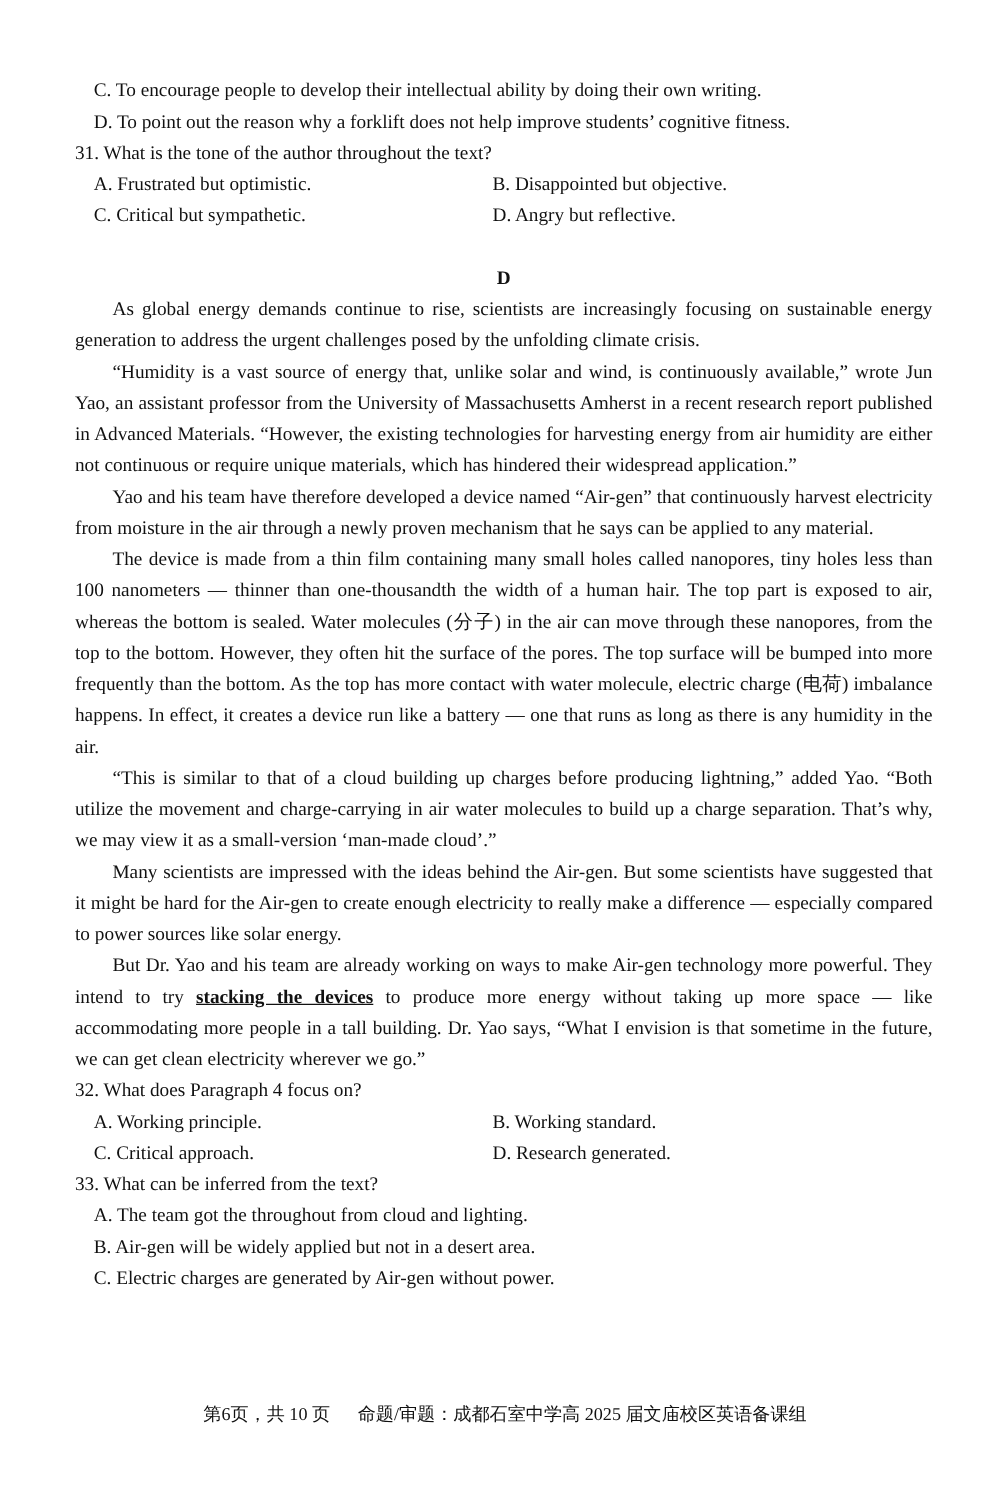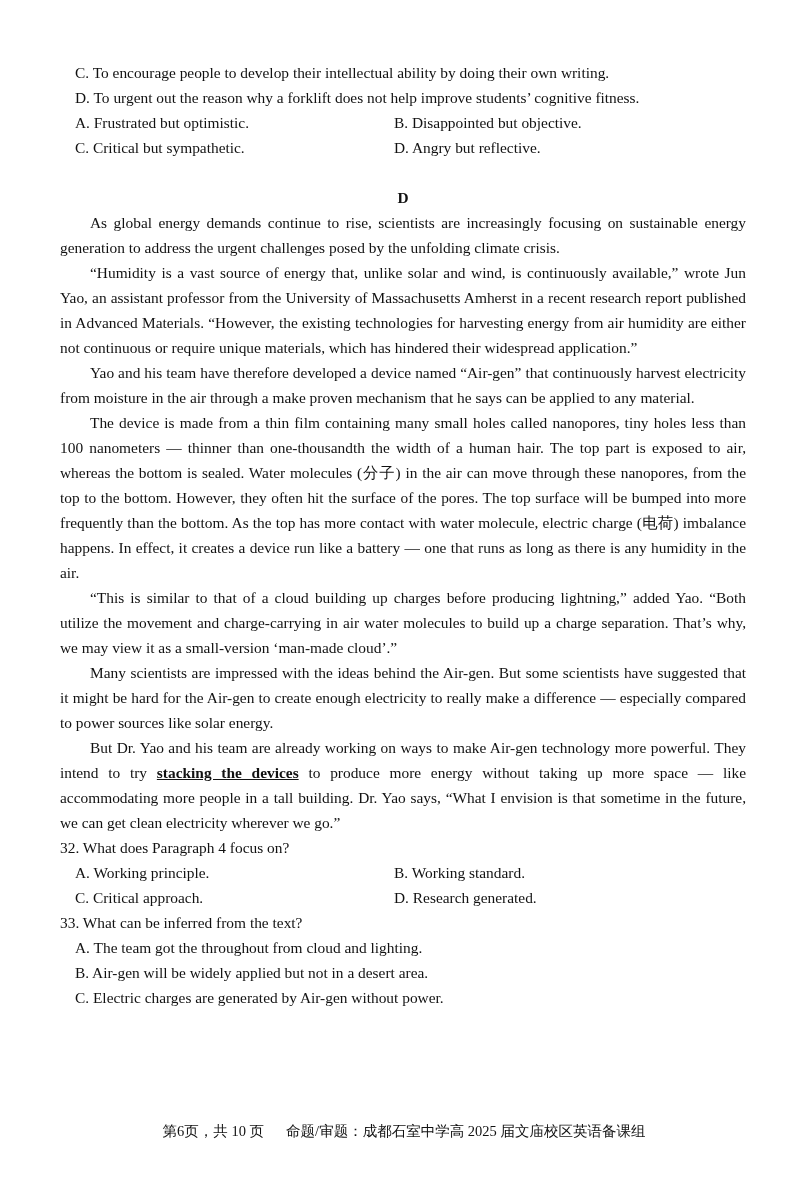--- a/index.html
+++ b/index.html
@@ -16,36 +16,37 @@
   .u { font-weight: bold; text-decoration: underline; }
   .footer { position: absolute; left: 8px; right: 0; top: 1122px; text-align: center; font-size: 14.5px; }
   .footer span + span { margin-left: 22px; }
 </style>
 </head>
 <body>
 
 <div class="page">
 
   <div class="line opt">C. To encourage people to develop their intellectual ability by doing their own writing.</div>
-  <div class="line opt">D. To urgent out the reason why a forklift does not help improve students’ cognitive fitness.</div>
+  <div class="line opt">D. To point out the reason why a forklift does not help improve students’ cognitive fitness.</div>
 
+  <div class="line">31. What is the tone of the author throughout the text?</div>
   <div class="row2">
     <div class="line opt">A. Frustrated but optimistic.</div>
     <div class="line opt2">B. Disappointed but objective.</div>
   </div>
   <div class="row2">
     <div class="line opt">C. Critical but sympathetic.</div>
     <div class="line opt2">D. Angry but reflective.</div>
   </div>
 
   <div class="section-title">D</div>
 
   <div class="para">As global energy demands continue to rise, scientists are increasingly focusing on sustainable energy generation to address the urgent challenges posed by the unfolding climate crisis.</div>
   <div class="para">“Humidity is a vast source of energy that, unlike solar and wind, is continuously available,” wrote Jun Yao, an assistant professor from the University of Massachusetts Amherst in a recent research report published in Advanced Materials. “However, the existing technologies for harvesting energy from air humidity are either not continuous or require unique materials, which has hindered their widespread application.”</div>
-  <div class="para">Yao and his team have therefore developed a device named “Air-gen” that continuously harvest electricity from moisture in the air through a make proven mechanism that he says can be applied to any material.</div>
+  <div class="para">Yao and his team have therefore developed a device named “Air-gen” that continuously harvest electricity from moisture in the air through a newly proven mechanism that he says can be applied to any material.</div>
   <div class="para">The device is made from a thin film containing many small holes called nanopores, tiny holes less than 100 nanometers — thinner than one-thousandth the width of a human hair. The top part is exposed to air, whereas the bottom is sealed. Water molecules (分子) in the air can move through these nanopores, from the top to the bottom. However, they often hit the surface of the pores. The top surface will be bumped into more frequently than the bottom. As the top has more contact with water molecule, electric charge (电荷) imbalance happens. In effect, it creates a device run like a battery — one that runs as long as there is any humidity in the air.</div>
   <div class="para">“This is similar to that of a cloud building up charges before producing lightning,” added Yao. “Both utilize the movement and charge-carrying in air water molecules to build up a charge separation. That’s why, we may view it as a small-version ‘man-made cloud’.”</div>
   <div class="para">Many scientists are impressed with the ideas behind the Air-gen. But some scientists have suggested that it might be hard for the Air-gen to create enough electricity to really make a difference — especially compared to power sources like solar energy.</div>
   <div class="para"><span>But Dr. Yao and his team are already working on ways to make Air-gen technology more powerful. They intend to try </span><span class="u">stacking the devices</span><span> to produce more energy without taking up more space — like accommodating more people in a tall building. Dr. Yao says, “What I envision is that sometime in the future, we can get clean electricity wherever we go.”</span></div>
 
   <div class="line">32. What does Paragraph 4 focus on?</div>
   <div class="row2">
     <div class="line opt">A. Working principle.</div>
     <div class="line opt2">B. Working standard.</div>
   </div>

